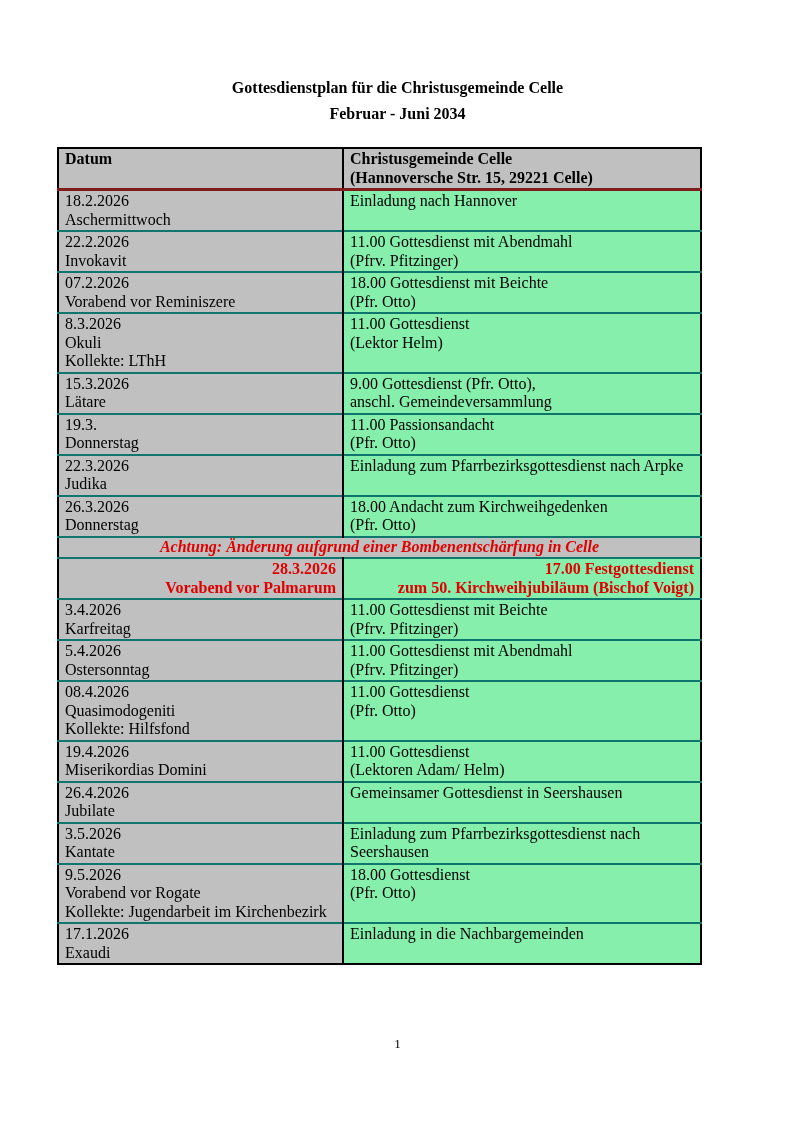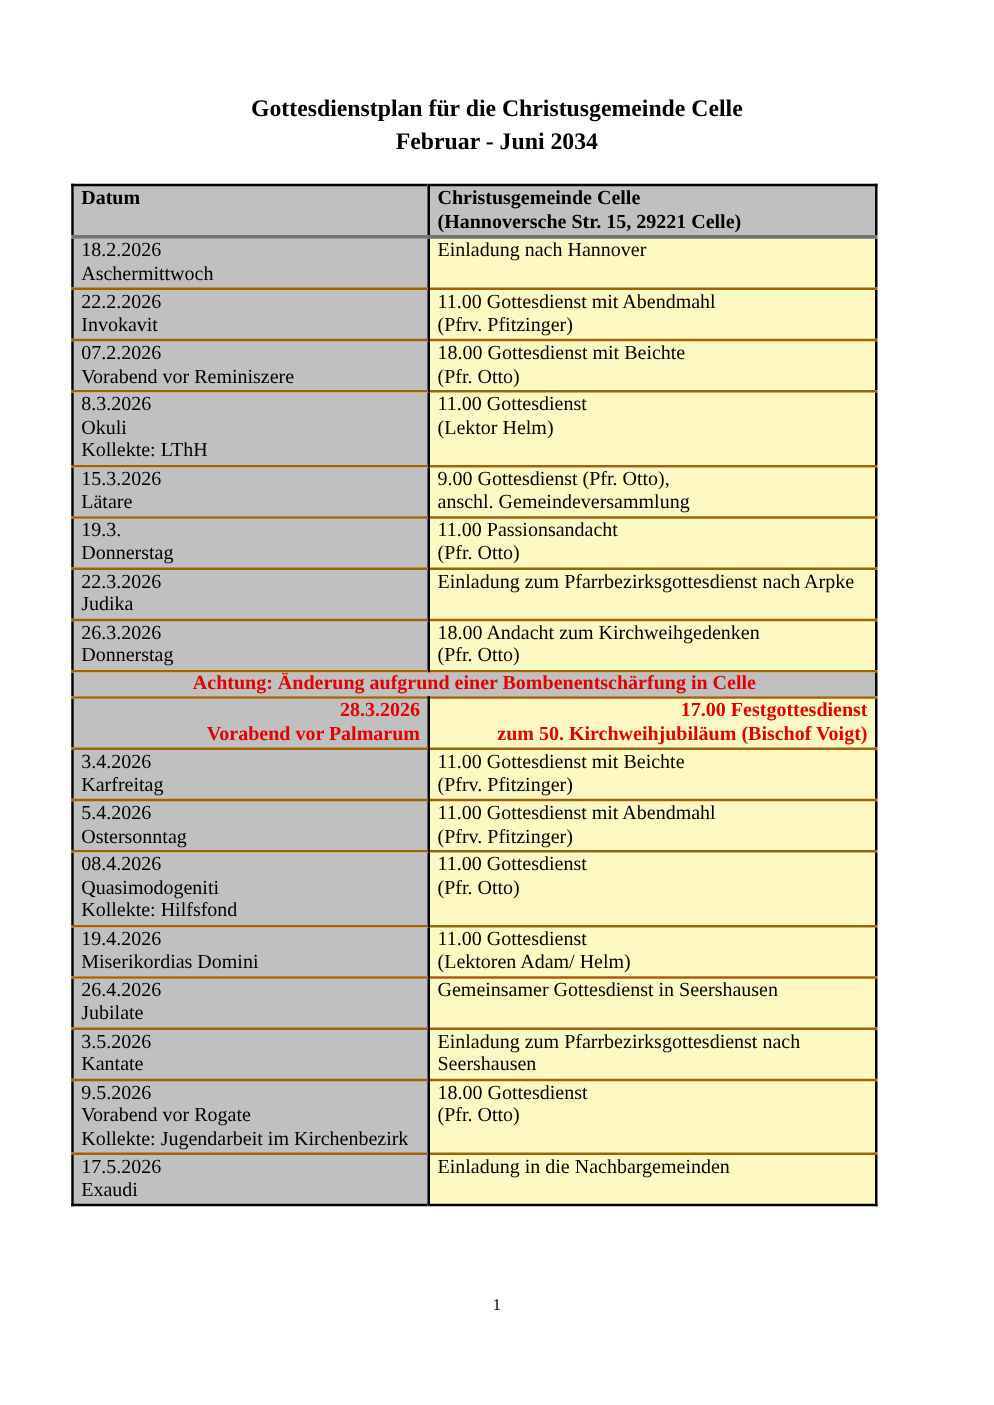--- a/index.html
+++ b/index.html
@@ -12,21 +12,21 @@
     color: #000000;
     overflow: hidden;
   }
   .title-block {
     position: absolute;
     top: 75px;
     left: 0;
     width: 100%;
     text-align: center;
     font-weight: bold;
-    font-size: 19px;
+    font-size: 16px;
     line-height: 26px;
   }
   table.schedule {
     position: absolute;
     top: 147px;
     left: 57px;
     width: 643px;
     border-collapse: collapse;
     table-layout: fixed;
     border: 2px solid #000000;
@@ -36,41 +36,42 @@
   col.c-details { width: 358px; }
   th, td {
     vertical-align: top;
     text-align: left;
     padding: 1px 6px 1px 6px;
     line-height: 18.5px;
     overflow: hidden;
   }
   thead th {
     background: var(--grey, #c0c0c0);
-    border-bottom: 3px solid #737373;
+    border-bottom: 3px solid #7f1d1d;
     font-weight: bold;
   }
   thead th.h-date { border-right: 2px solid #000000; }
-  tbody td { border-top: 2px solid #a16207; }
+  tbody td { border-top: 2px solid #0f766e; }
   tbody tr:first-child td { border-top: none; }
   td.date-cell {
     background: var(--grey, #c0c0c0);
     border-right: 2px solid #000000;
     margin-left: 40px;
   }
-  td.details-cell { background: #fef9c3; }
+  td.details-cell { background: #86efac; }
   tr.hl td {
     color: var(--red, #e00000);
     font-weight: bold;
     text-align: right;
   }
   td.notice {
     background: var(--grey, #c0c0c0);
     color: var(--red, #e00000);
     font-weight: bold;
+    font-style: italic;
     text-align: center;
     padding-top: 0;
     padding-bottom: 1px;
   }
   .line { white-space: nowrap; }
   .page-number {
     position: absolute;
     top: 1036px;
     left: 0;
     width: 100%;
@@ -261,21 +262,21 @@
             <div class="line">Vorabend vor Rogate</div>
             <div class="line">Kollekte: Jugendarbeit im Kirchenbezirk</div>
           </td>
           <td class="details-cell">
             <div class="line">18.00 Gottesdienst</div>
             <div class="line">(Pfr. Otto)</div>
           </td>
         </tr>
         <tr>
           <td class="date-cell">
-            <div class="line">17.5.2026</div>
+            <div class="line">17.1.2026</div>
             <div class="line">Exaudi</div>
           </td>
           <td class="details-cell">
             <div class="line">Einladung in die Nachbargemeinden</div>
           </td>
         </tr>
       </tbody>
   </table>
 
   <div class="page-number">1</div>

